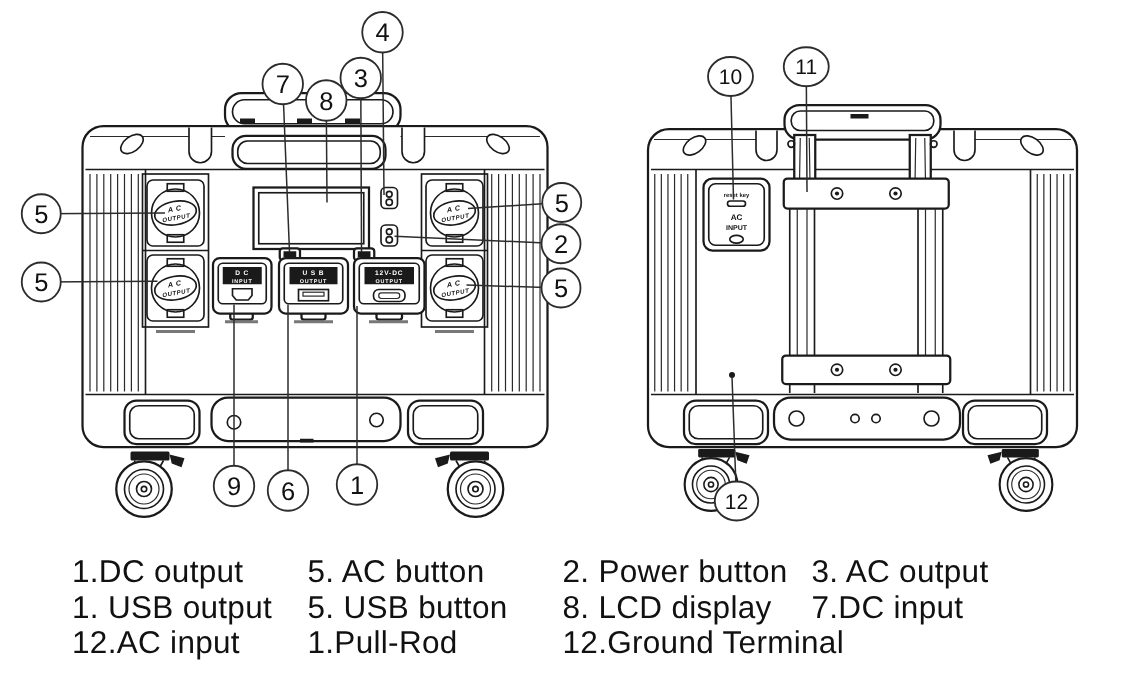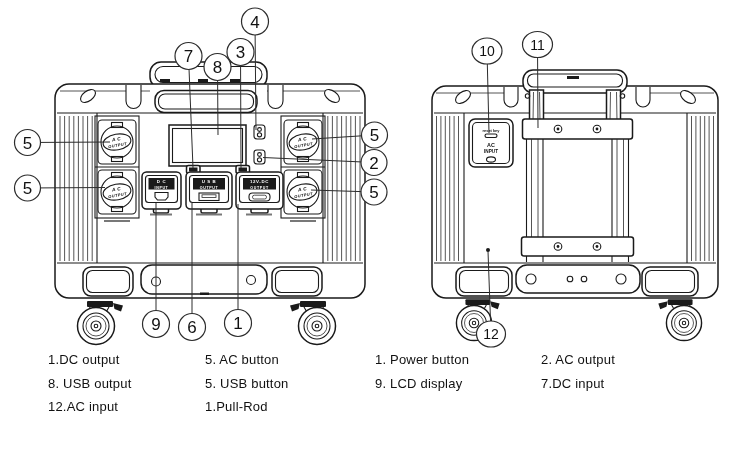--- a/index.html
+++ b/index.html
@@ -12,23 +12,23 @@
   .blk {fill:#1a1a1a;stroke:none;}
   .gray{fill:#787878;stroke:none;}
   svg text{stroke:none;fill:#111;font-family:"Liberation Sans",sans-serif;}
   .wtx {fill:#fff;font-weight:700;letter-spacing:.6px;}
   .sock{font-style:italic;font-weight:700;letter-spacing:.4px;}
   .ptx {font-weight:700;}
   .num {font-size:17px;}
   .num2{font-size:14px;}
   .callout circle,.callout ellipse{fill:#fff;stroke:#2c2c2c;stroke-width:1.2;}
   .leader{stroke:#2c2c2c;stroke-width:1;fill:none;}
-  .legend{position:absolute;left:48px;top:348px;display:grid;
+  .legend{position:absolute;left:48px;top:370px;display:grid;
           grid-template-columns:157px 170px 166px auto;
-          font-size:13px;line-height:23.5px;color:#111;white-space:nowrap;letter-spacing:.2px;}
+          font-size:21px;line-height:23.5px;color:#111;white-space:nowrap;letter-spacing:.2px;}
 </style>
 </head>
 <body>
 
 <div class="stage">
 <svg width="750" height="360" viewBox="0 0 750 360">
   <defs>
 
     <g id="acsock">
       <rect x="3" y="3" width="38" height="44" rx="4" class="o2"></rect>
@@ -304,22 +304,23 @@
     <g class="callout">
       <ellipse cx="491" cy="334" rx="14.5" ry="13"></ellipse>
       <text x="491" y="339" text-anchor="middle" class="num2">12</text>
         </g>
   </g>
 </svg>
 
 <div class="legend">
   <span>1.DC output</span>
   <span>5. AC button</span>
-  <span>1. Power button</span>
-  <span>2. AC output</span>
-  <span>8. USB output</span>
+  <span>2. Power button</span>
+  <span>3. AC output</span>
+  <span>1. USB output</span>
   <span>5. USB button</span>
-  <span>9. LCD display</span>
+  <span>8. LCD display</span>
   <span>7.DC input</span>
   <span>12.AC input</span>
   <span>1.Pull-Rod</span>
+  <span>12.Ground Terminal</span>
 </div>
 </div>
 
 </body></html>

